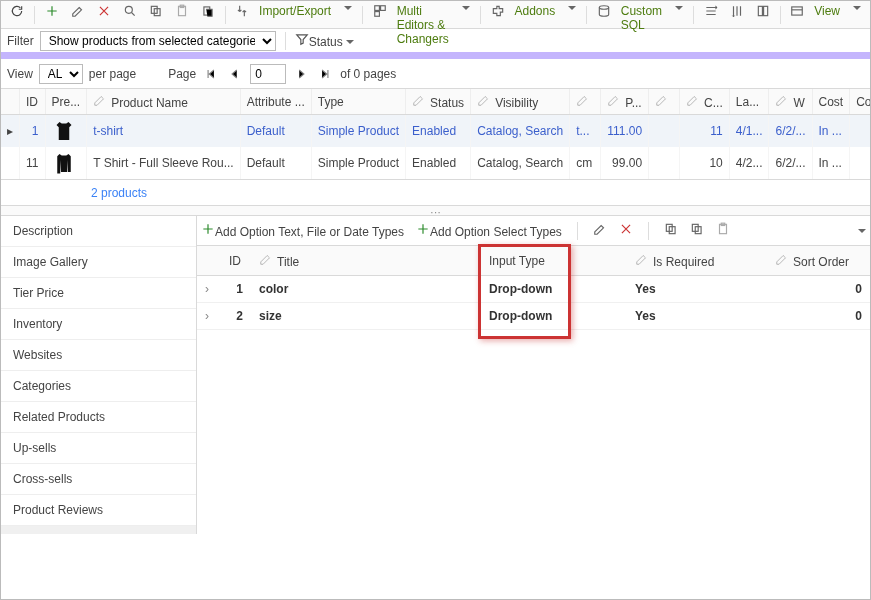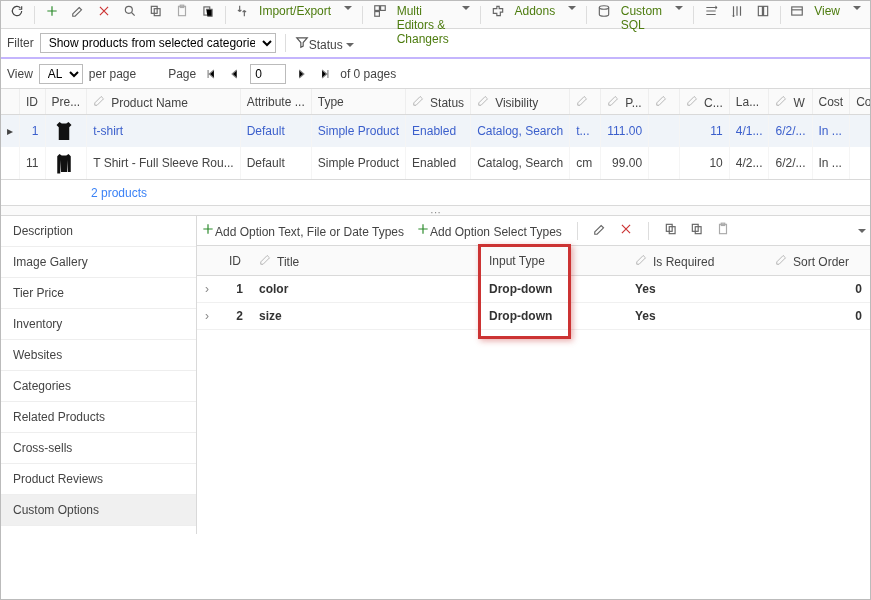--- a/index.html
+++ b/index.html
@@ -2,21 +2,21 @@
 <html><head>
 <meta charset="utf-8">
 <style>
   * { box-sizing: border-box; }
   body { margin:0; font-family: "Segoe UI", Tahoma, Arial, sans-serif; font-size:12px; color:#444; background:#fff; width:871px; height:600px; overflow:hidden; border:1px solid #bbb; }
   .toolbar { display:flex; align-items:center; height:28px; border-bottom:1px solid #d9d9d9; padding:0 4px; gap:2px; background:#fafafa; }
   .toolbar .btn, .toolbar .group-btn { display:flex; align-items:flex-start; gap:10px; height:22px; padding:0 5px; cursor:pointer; border-radius:2px; color:#4d7c0f; }
   .sep { width:1px; height:18px; background:#ddd; margin:0 3px; }
   svg.ico { width:14px; height:14px; flex:none; }
   .caret::after { content:""; display:inline-block; margin-left:3px; border:4px solid transparent; border-top-color:#666; position:relative; top:2px; }
-  .filterbar { display:flex; align-items:center; height:30px; border-bottom:2px solid #c4b5fd; padding:0 6px; gap:6px; }
+  .filterbar { display:flex; align-items:center; height:30px; border-bottom:7px solid #c4b5fd; padding:0 6px; gap:6px; }
   select, input[type=text] { font:inherit; height:20px; border:1px solid #bbb; padding:0 4px; background:#fff; }
   .viewbar { display:flex; align-items:center; height:30px; border-bottom:1px solid #d9d9d9; padding:0 6px; gap:6px; }
   .pagerbtn { display:flex; align-items:center; justify-content:center; width:18px; height:18px; color:#888; cursor:pointer; }
   .grid { border-bottom:1px solid #d9d9d9; }
   .grid table { width:100%; border-collapse:collapse; }
   .grid th { background:#fafafa; border-right:1px solid #eee; border-bottom:1px solid #d9d9d9; text-align:left; font-weight:normal; color:#444; padding:4px 6px; height:22px; white-space:nowrap; overflow:hidden; position:relative; }
   .grid td { padding:2px 6px; border-right:1px solid #f5f5f5; white-space:nowrap; overflow:hidden; height:28px; }
   .grid tr.selected td { background:#f0f4f9; }
   .link { color:#3b5fcc; }
   .img-thumb { width:24px; height:28px; display:flex; align-items:center; justify-content:center; }
@@ -301,20 +301,21 @@
 
 <div class="bottom">
   <div class="sidetabs" id="sidetabs">
       <div class="sidetab">Description</div>
       <div class="sidetab">Image Gallery</div>
       <div class="sidetab">Tier Price</div>
       <div class="sidetab">Inventory</div>
       <div class="sidetab">Websites</div>
       <div class="sidetab">Categories</div>
       <div class="sidetab">Related Products</div>
+      <div class="sidetab">Up-sells</div>
       <div class="sidetab">Cross-sells</div>
       <div class="sidetab">Product Reviews</div>
       <div class="sidetab active">Custom Options</div>
     </div>
   <div class="detail">
     <div class="detail-toolbar">
       <div class="group-btn"><svg class="ico" viewBox="0 0 24 24">
             <path stroke="#2a8a2a" stroke-width="2" d="M12 4v16M4 12h16"></path>
           </svg><span>Add Option Text, File or Date Types</span></div>
       <div class="group-btn"><svg class="ico" viewBox="0 0 24 24">

